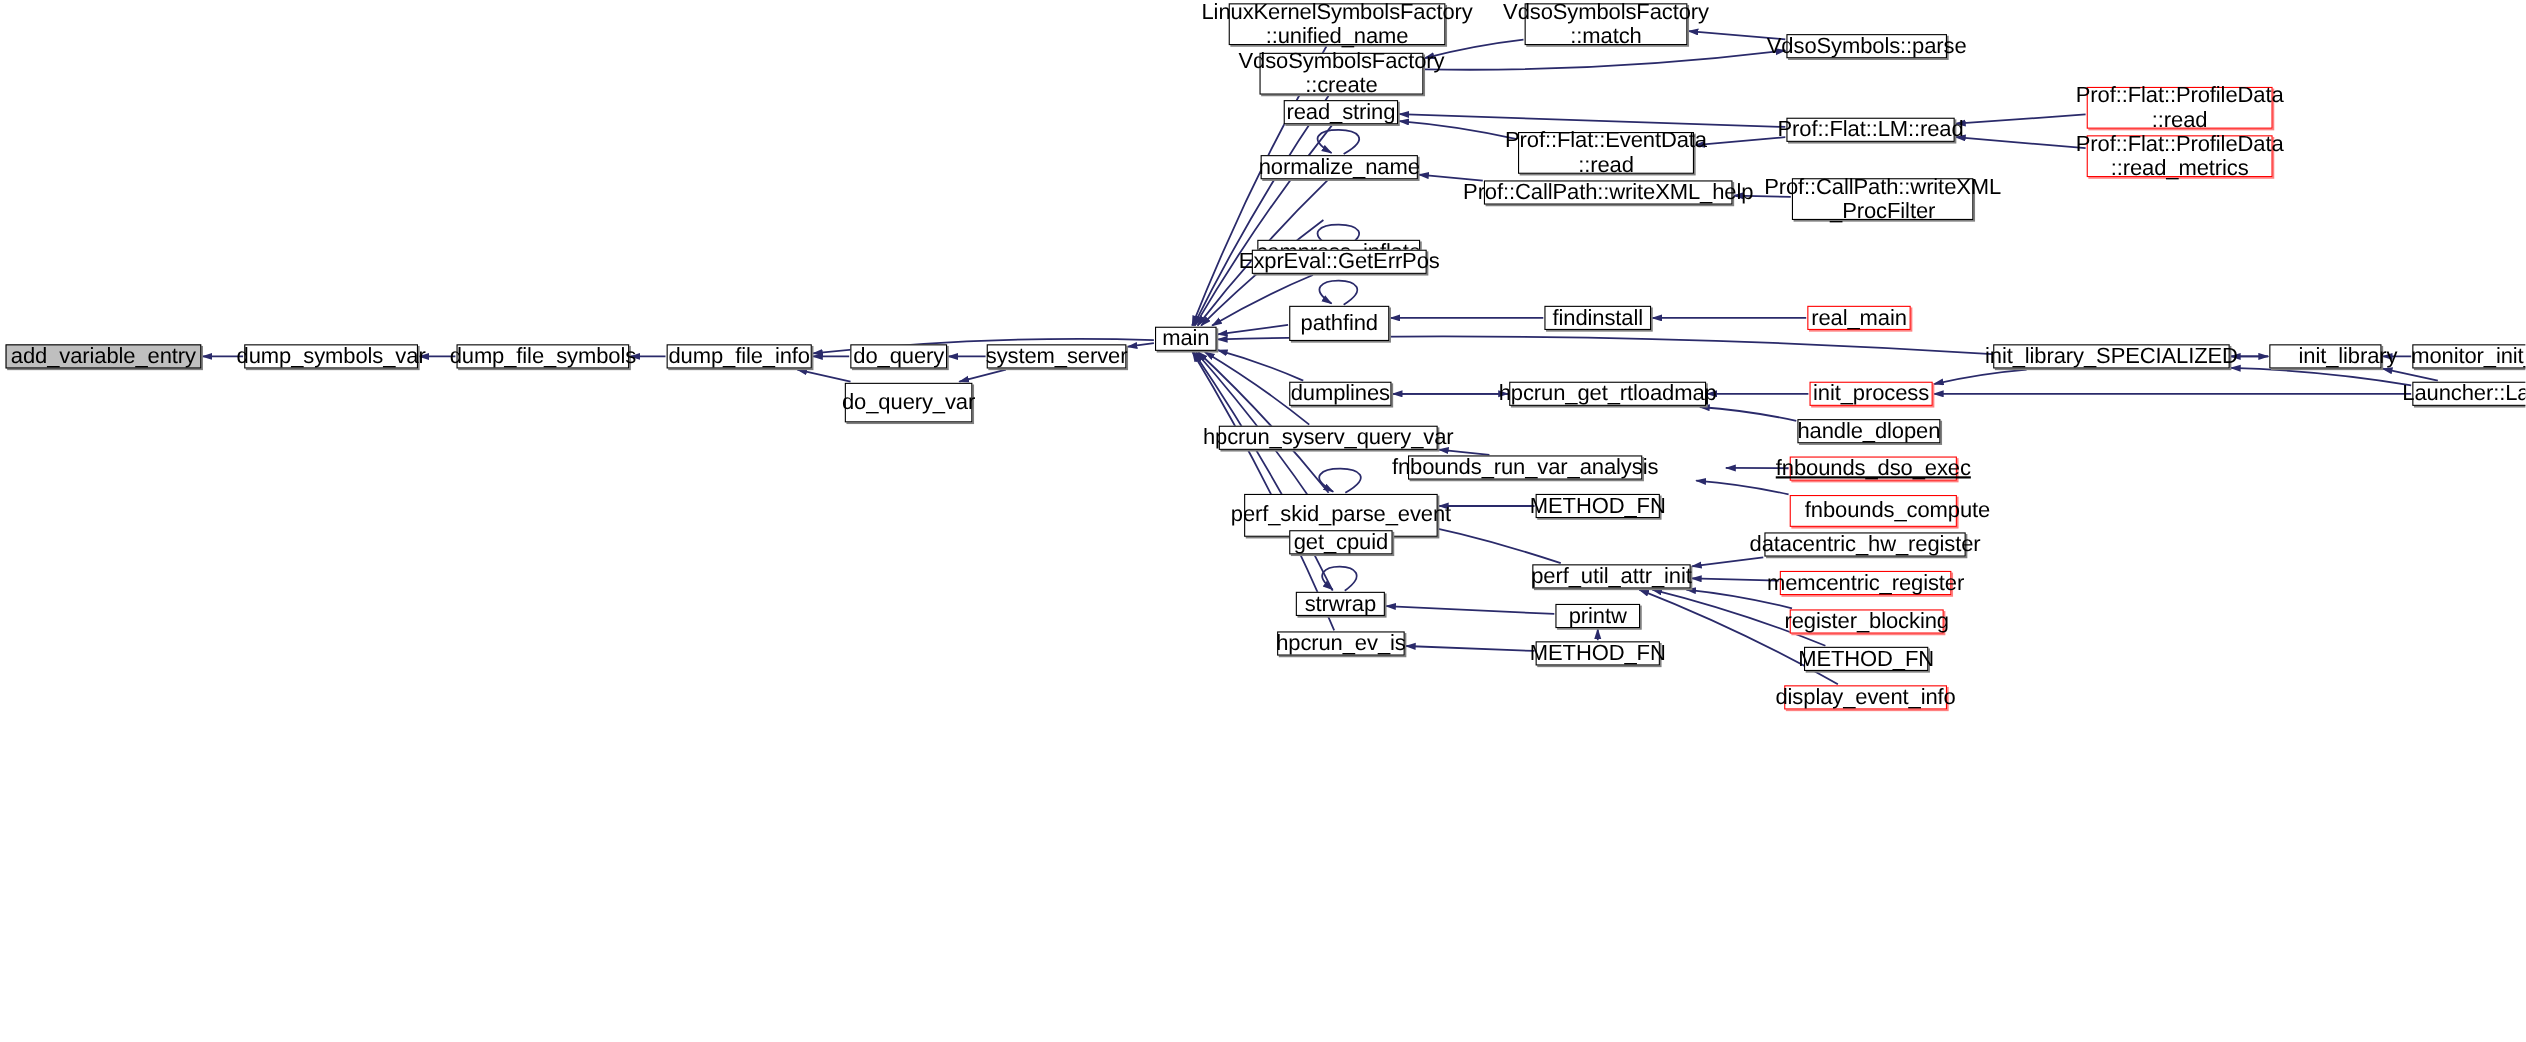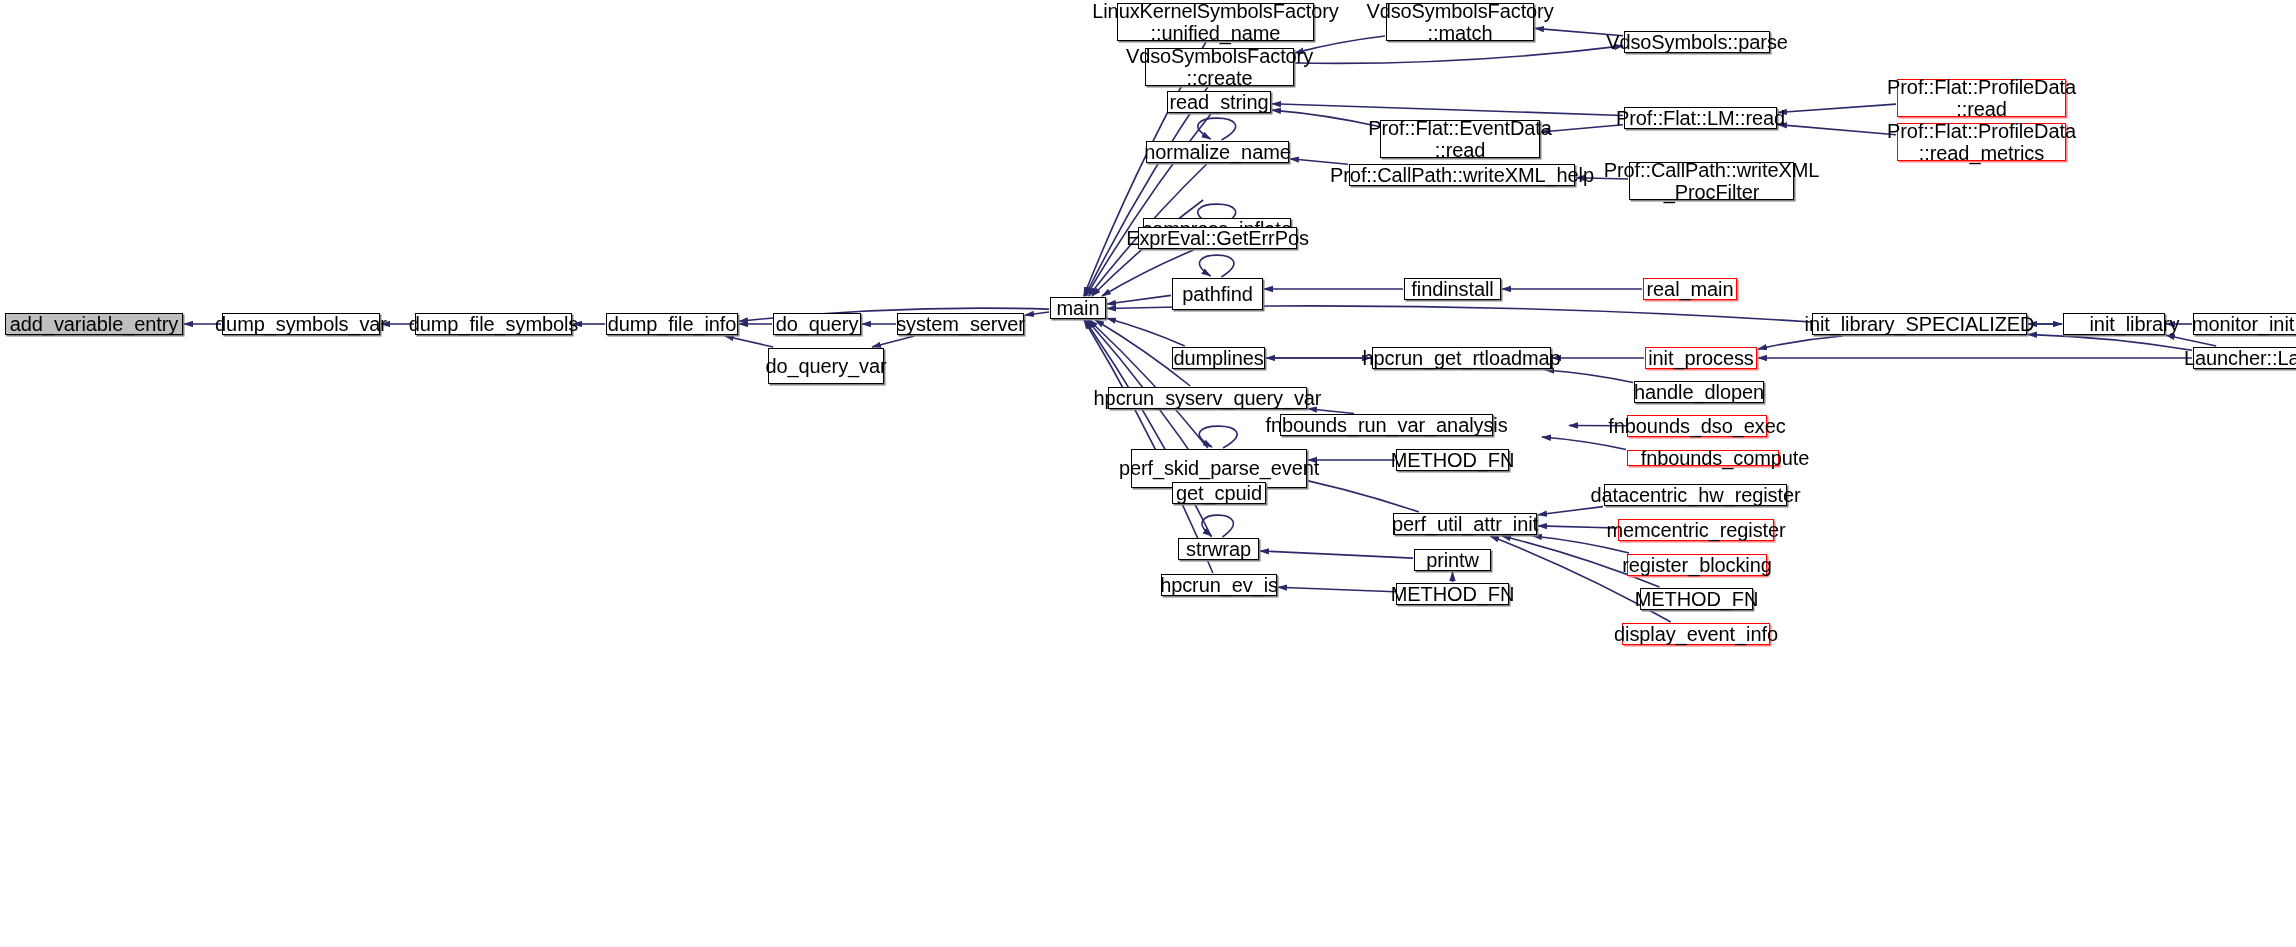--- a/index.html
+++ b/index.html
@@ -146,22 +146,22 @@
       <div class="node" style="left: 1812px; top: 313px; width: 215px; height: 22px;">init_library_SPECIALIZED</div>
       <div class="node" style="left: 2063px; top: 313px; width: 102px; height: 22px; padding-left: 44px;">init_library</div>
       <div class="node" style="left: 2193px; top: 313px; width: 165px; height: 22px;">monitor_init_library</div>
       <div class="node" style="left: 2193px; top: 347px; width: 158px; height: 22px;">Launcher::Launcher</div>
       <div class="node" style="left: 1172px; top: 347px; width: 93px; height: 22px;">dumplines</div>
       <div class="node" style="left: 1372px; top: 347px; width: 179px; height: 22px;">hpcrun_get_rtloadmap</div>
       <div class="node red" style="left: 1645px; top: 347px; width: 112px; height: 22px;">init_process</div>
       <div class="node" style="left: 1634px; top: 381px; width: 130px; height: 22px;">handle_dlopen</div>
       <div class="node" style="left: 1108px; top: 387px; width: 199px; height: 22px;">hpcrun_syserv_query_var</div>
       <div class="node" style="left: 1280px; top: 414px; width: 213px; height: 22px;">fnbounds_run_var_analysis</div>
-      <div class="node red" style="left: 1627px; top: 415px; width: 140px; height: 22px;">fnbounds_dso_exec</div>
-      <div class="node red" style="left: 1627px; top: 450px; width: 152px; height: 16px; padding-left: 47px;">fnbounds_compute</div>
+      <div class="node red" style="left: 1627px; top: 415px; width: 152px; height: 22px; text-decoration: underline;">fnbounds_dso_exec</div>
+      <div class="node red" style="left: 1627px; top: 450px; width: 152px; height: 29px; padding-left: 47px;">fnbounds_compute</div>
       <div class="node" style="left: 1131px; top: 449px; width: 176px; height: 39px;">perf_skid_parse_event</div>
       <div class="node" style="left: 1396px; top: 449px; width: 113px; height: 22px;">METHOD_FN</div>
       <div class="node" style="left: 1172px; top: 482px; width: 94px; height: 22px;">get_cpuid</div>
       <div class="node" style="left: 1604px; top: 484px; width: 183px; height: 22px;">datacentric_hw_register</div>
       <div class="node" style="left: 1393px; top: 513px; width: 144px; height: 22px;">perf_util_attr_init</div>
       <div class="node red" style="left: 1618px; top: 519px; width: 156px; height: 22px;">memcentric_register</div>
       <div class="node red" style="left: 1627px; top: 554px; width: 140px; height: 22px;">register_blocking</div>
       <div class="node" style="left: 1640px; top: 588px; width: 113px; height: 22px;">METHOD_FN</div>
       <div class="node red" style="left: 1622px; top: 623px; width: 148px; height: 22px;">display_event_info</div>
       <div class="node" style="left: 1178px; top: 538px; width: 81px; height: 22px;">strwrap</div>

